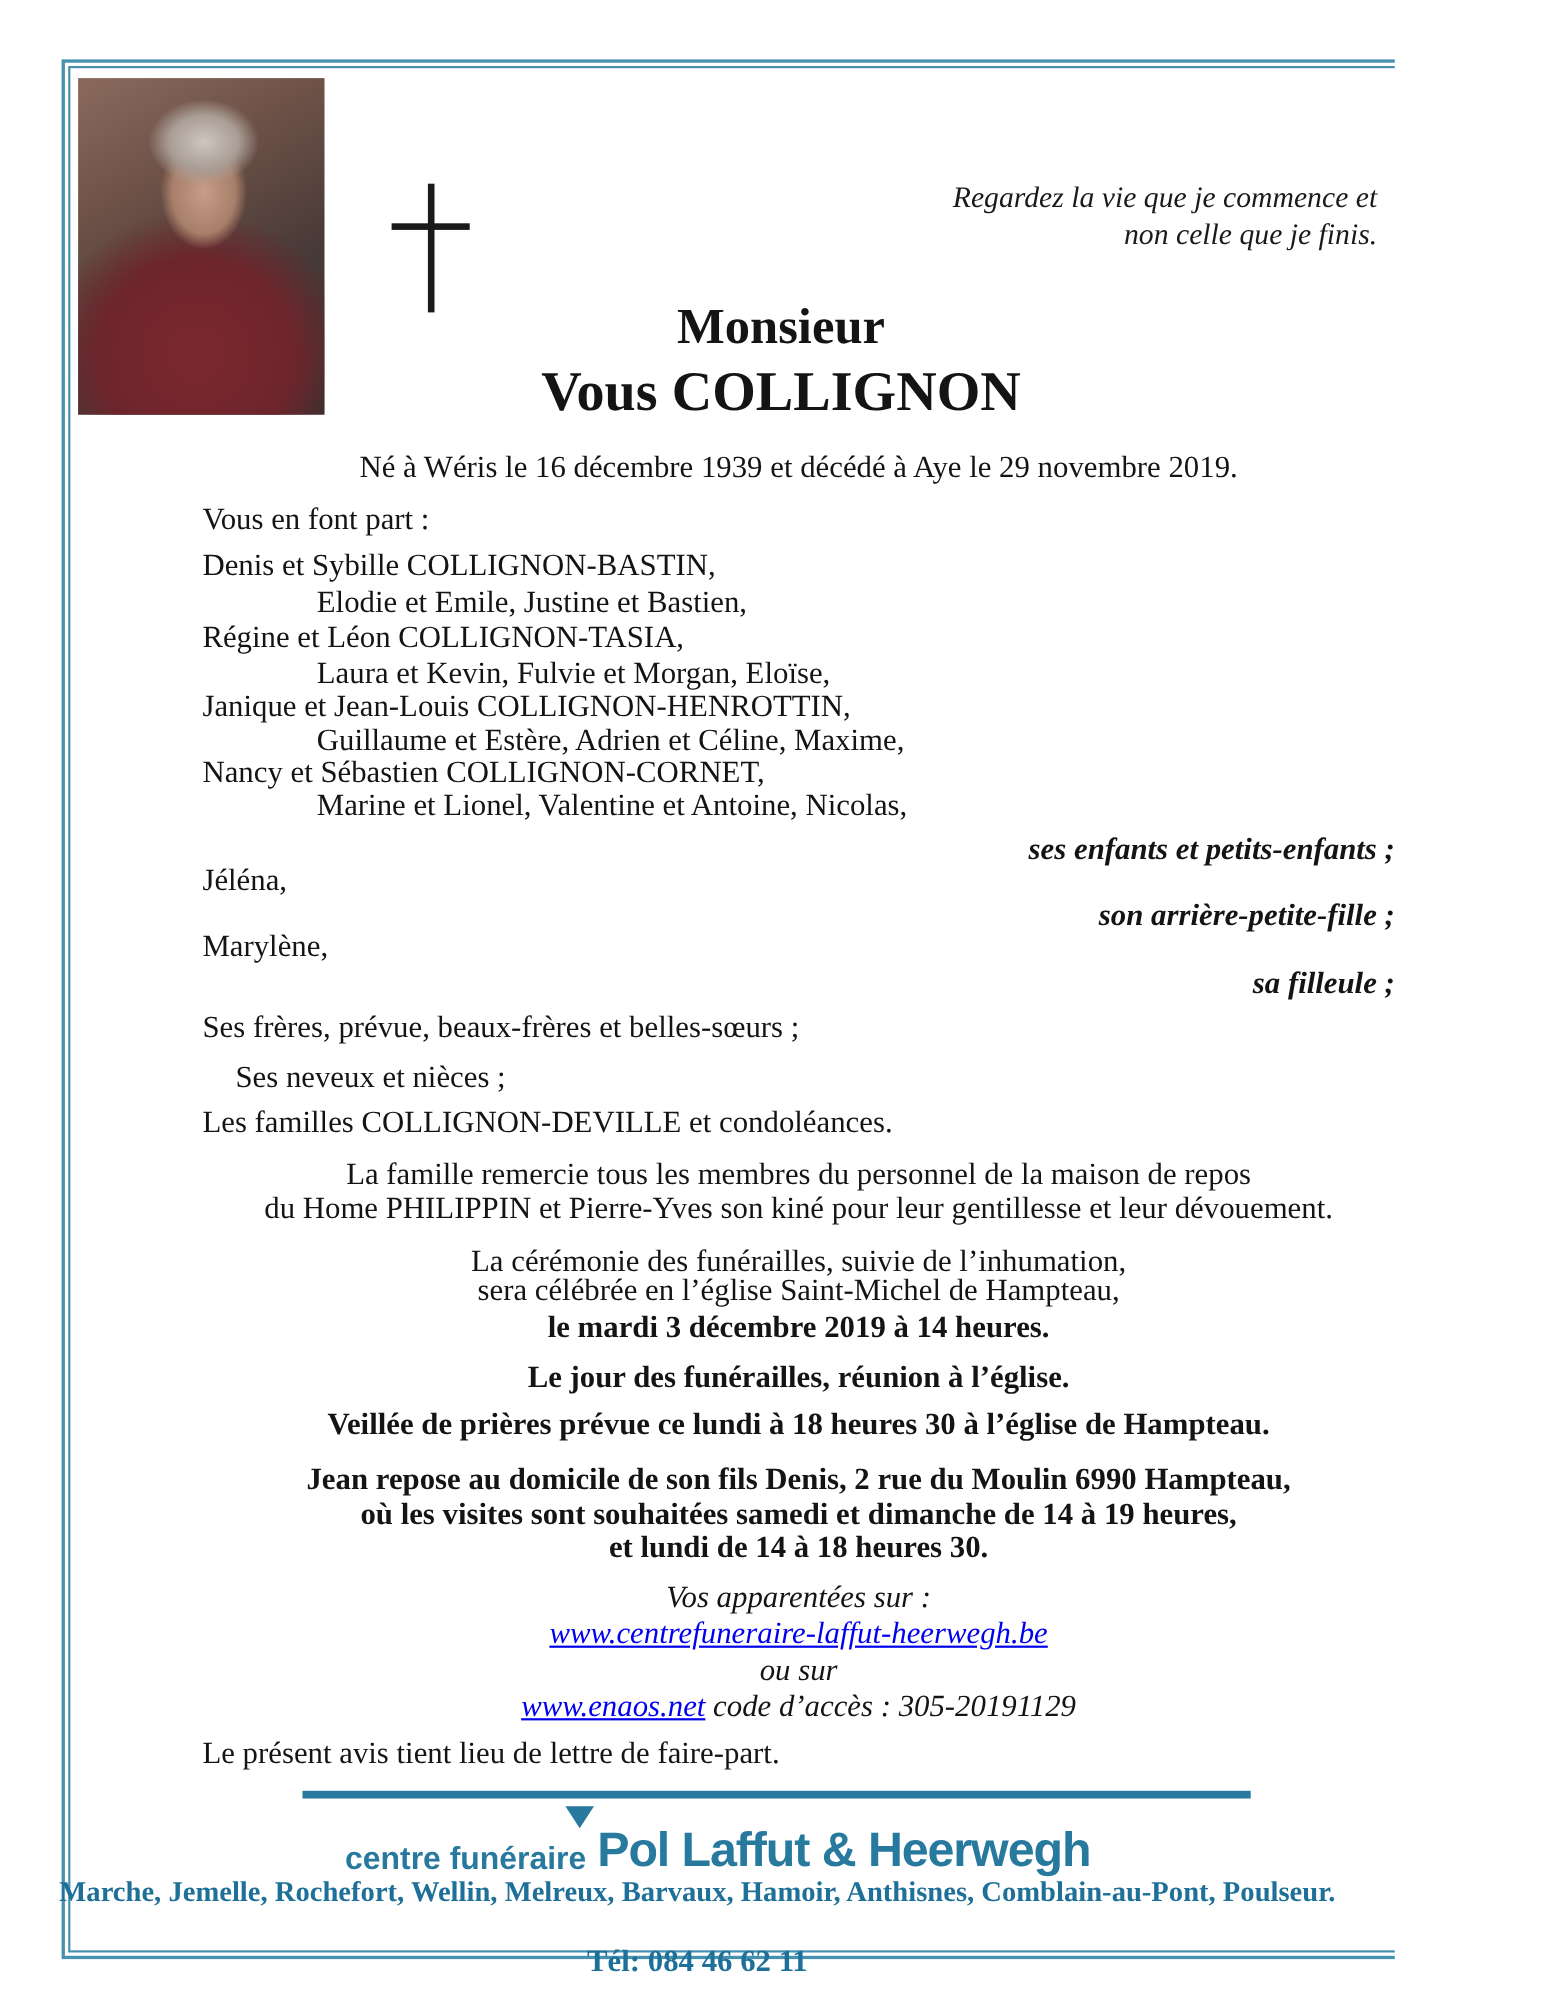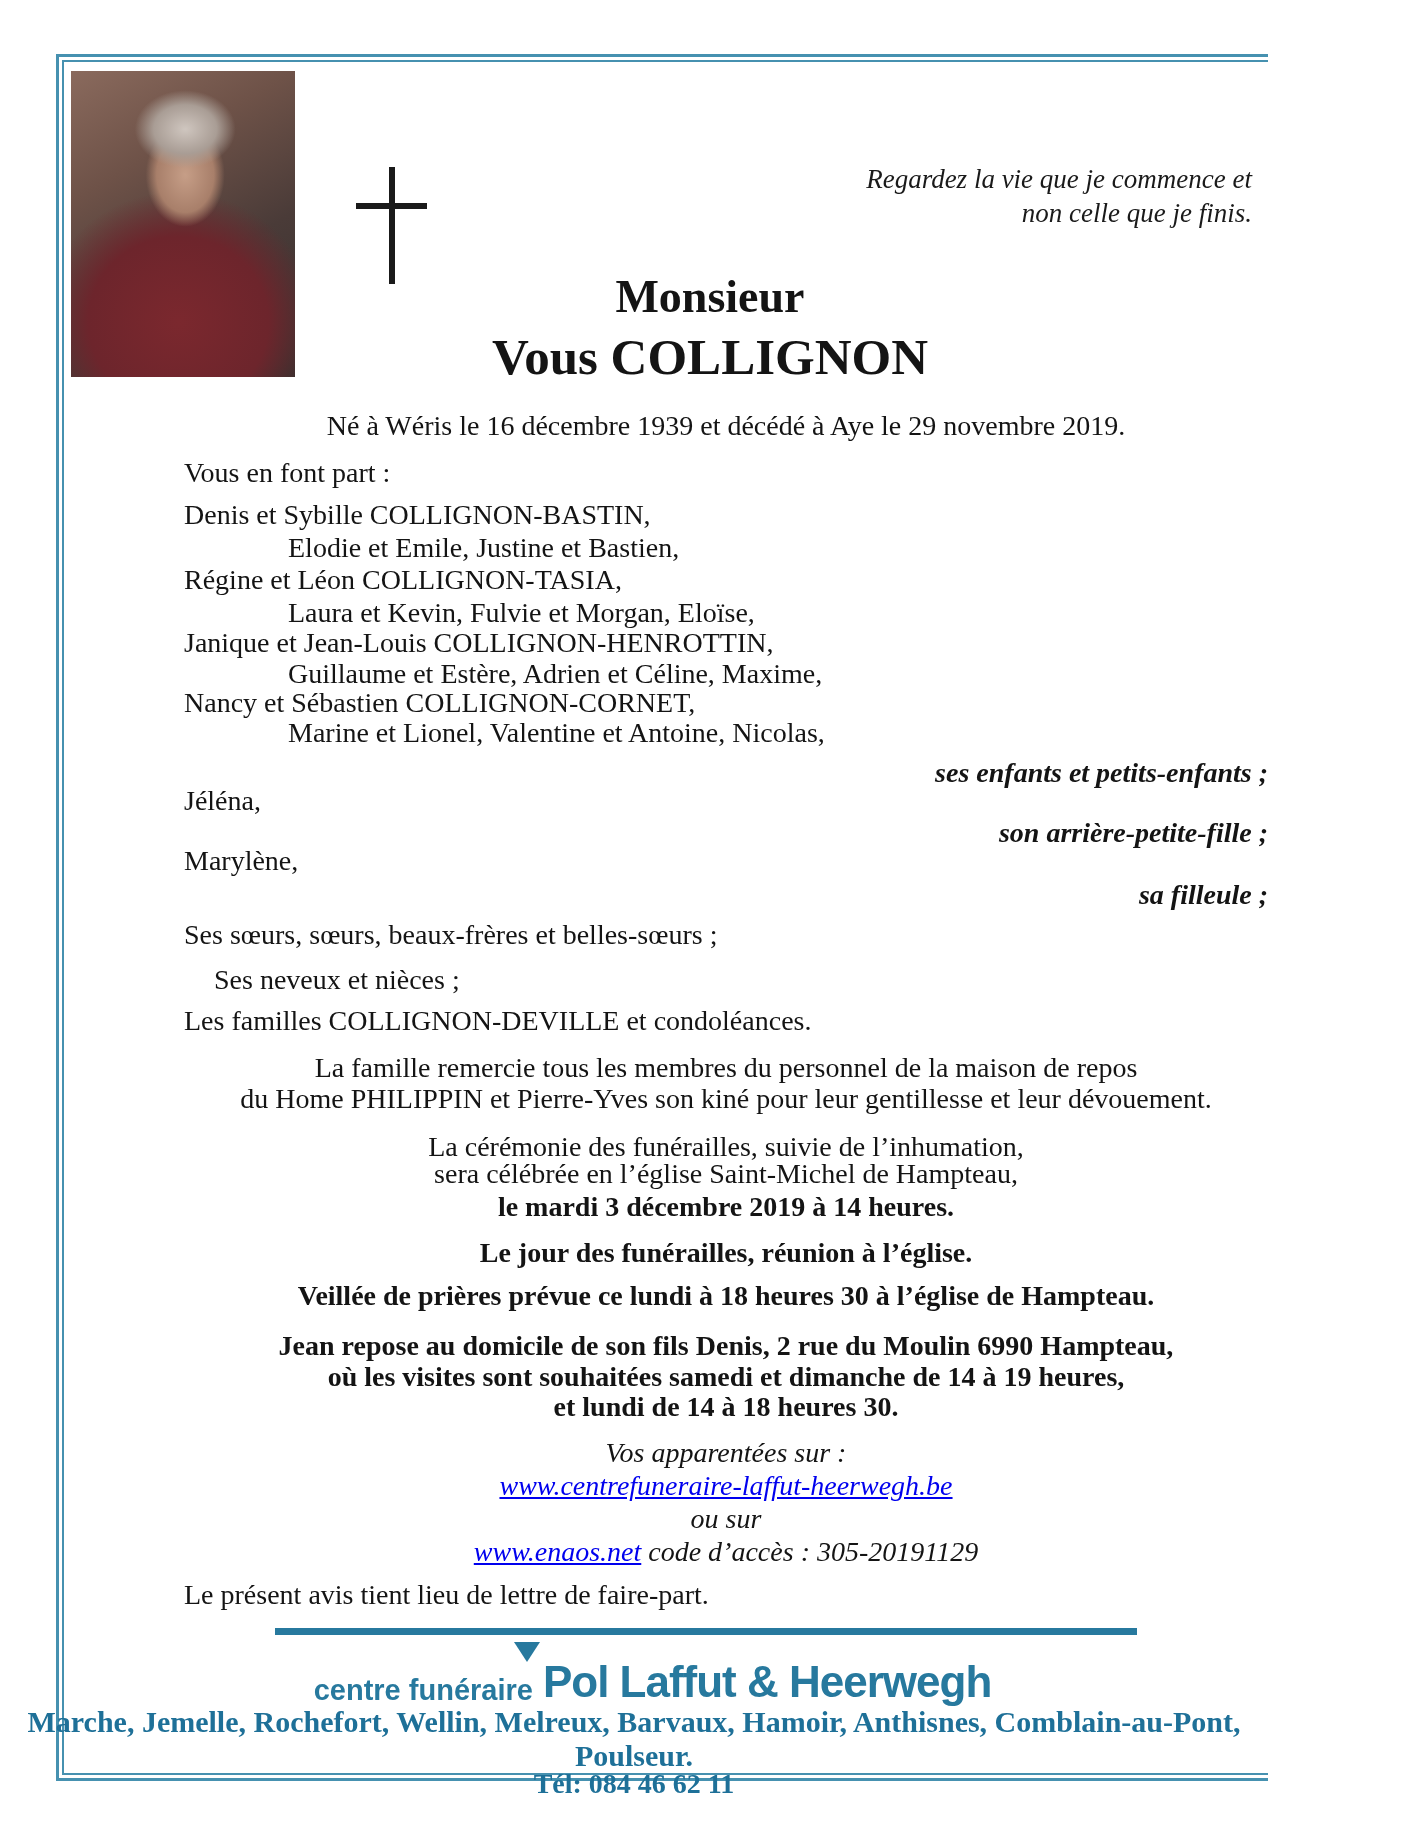--- a/index.html
+++ b/index.html
@@ -51,21 +51,21 @@
   .logo { position:absolute; left:0; top:1657px; width:100%; text-align:center; }
   .lockup { position:relative; display:inline-flex; align-items:flex-end; gap:10px; font-family:Liberation Sans, sans-serif; color:var(--accent,#27799e);margin-left:37px; }
   .brand-small { font-size:29px; font-weight:bold; letter-spacing:0; }
   .brand-large { font-size:44px; font-weight:bold; letter-spacing:-1px; }
   .tri {
     position:absolute; left:200px; top:-15px; width:0; height:0;
     border-left:13px solid transparent; border-right:13px solid transparent;
     border-top:20px solid var(--accent,#27799e);
   }
   .towns { position:absolute; left:0; top:1705px; width:100%; text-align:center;
-    font-size:30px; font-weight:bold; color:var(--accent-dark,#1e7098); }
+    font-size:26px; font-weight:bold; color:var(--accent-dark,#1e7098); }
   .phone { position:absolute; left:0; top:1768px; width:100%; text-align:center;
     font-size:28px; font-weight:bold; color:var(--accent-dark,#1e7098); }
 </style>
 </head>
 <body>
 
 <div class="page">
 
   <div class="frame"></div>
 
@@ -97,21 +97,21 @@
         <div class="line a-left ind" style="top: 598px;">Laura et Kevin, Fulvie et Morgan, Eloïse,</div>
         <div class="line a-left" style="top: 628px;">Janique et Jean-Louis COLLIGNON-HENROTTIN,</div>
         <div class="line a-left ind" style="top: 659px;">Guillaume et Estère, Adrien et Céline, Maxime,</div>
         <div class="line a-left" style="top: 688px;">Nancy et Sébastien COLLIGNON-CORNET,</div>
         <div class="line a-left ind" style="top: 718px;">Marine et Lionel, Valentine et Antoine, Nicolas,</div>
         <div class="line a-right bi" style="top: 758px;">ses enfants et petits-enfants ;</div>
         <div class="line a-left" style="top: 786px;">Jéléna,</div>
         <div class="line a-right bi" style="top: 818px;">son arrière-petite-fille ;</div>
         <div class="line a-left" style="top: 846px;">Marylène,</div>
         <div class="line a-right bi" style="top: 880px;">sa filleule ;</div>
-        <div class="line a-left" style="top: 920px;">Ses sœurs, sœurs, beaux-frères et belles-sœurs ;</div>
+        <div class="line a-left" style="top: 920px;">Ses frères, prévue, beaux-frères et belles-sœurs ;</div>
         <div class="line a-left" style="top: 965px; margin-left: 30px;">Ses neveux et nièces ;</div>
         <div class="line a-left" style="top: 1006px;">Les familles COLLIGNON-DEVILLE et condoléances.</div>
         <div class="line a-center" style="top: 1053px;">La famille remercie tous les membres du personnel de la maison de repos</div>
         <div class="line a-center" style="top: 1084px;">du Home PHILIPPIN et Pierre-Yves son kiné pour leur gentillesse et leur dévouement.</div>
         <div class="line a-center" style="top: 1132px;">La cérémonie des funérailles, suivie de l’inhumation,</div>
         <div class="line a-center" style="top: 1159px;">sera célébrée en l’église Saint-Michel de Hampteau,</div>
         <div class="line a-center b" style="top: 1192px;">le mardi 3 décembre 2019 à 14 heures.</div>
         <div class="line a-center b" style="top: 1238px;">Le jour des funérailles, réunion à l’église.</div>
         <div class="line a-center b" style="top: 1281px;">Veillée de prières prévue ce lundi à 18 heures 30 à l’église de Hampteau.</div>
         <div class="line a-center b" style="top: 1331px;">Jean repose au domicile de son fils Denis, 2 rue du Moulin 6990 Hampteau,</div>

